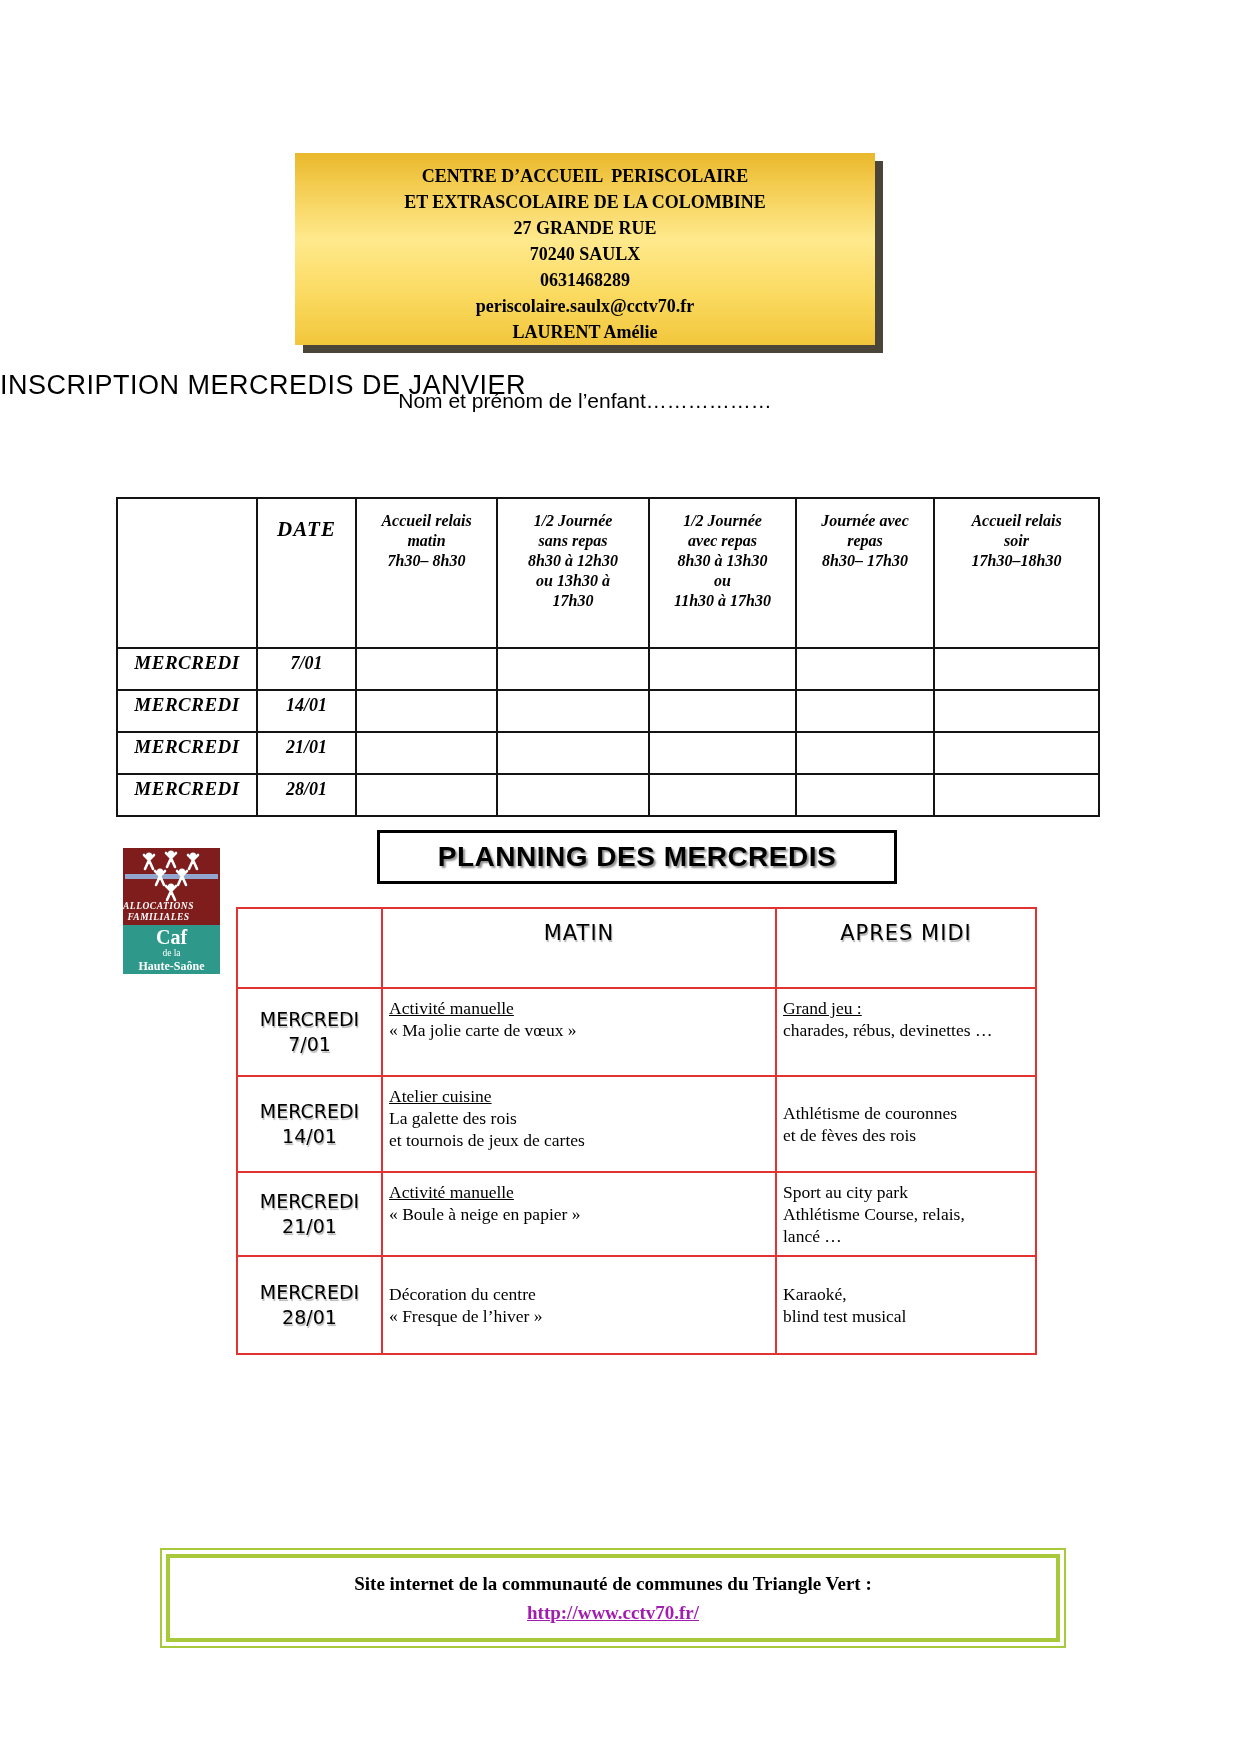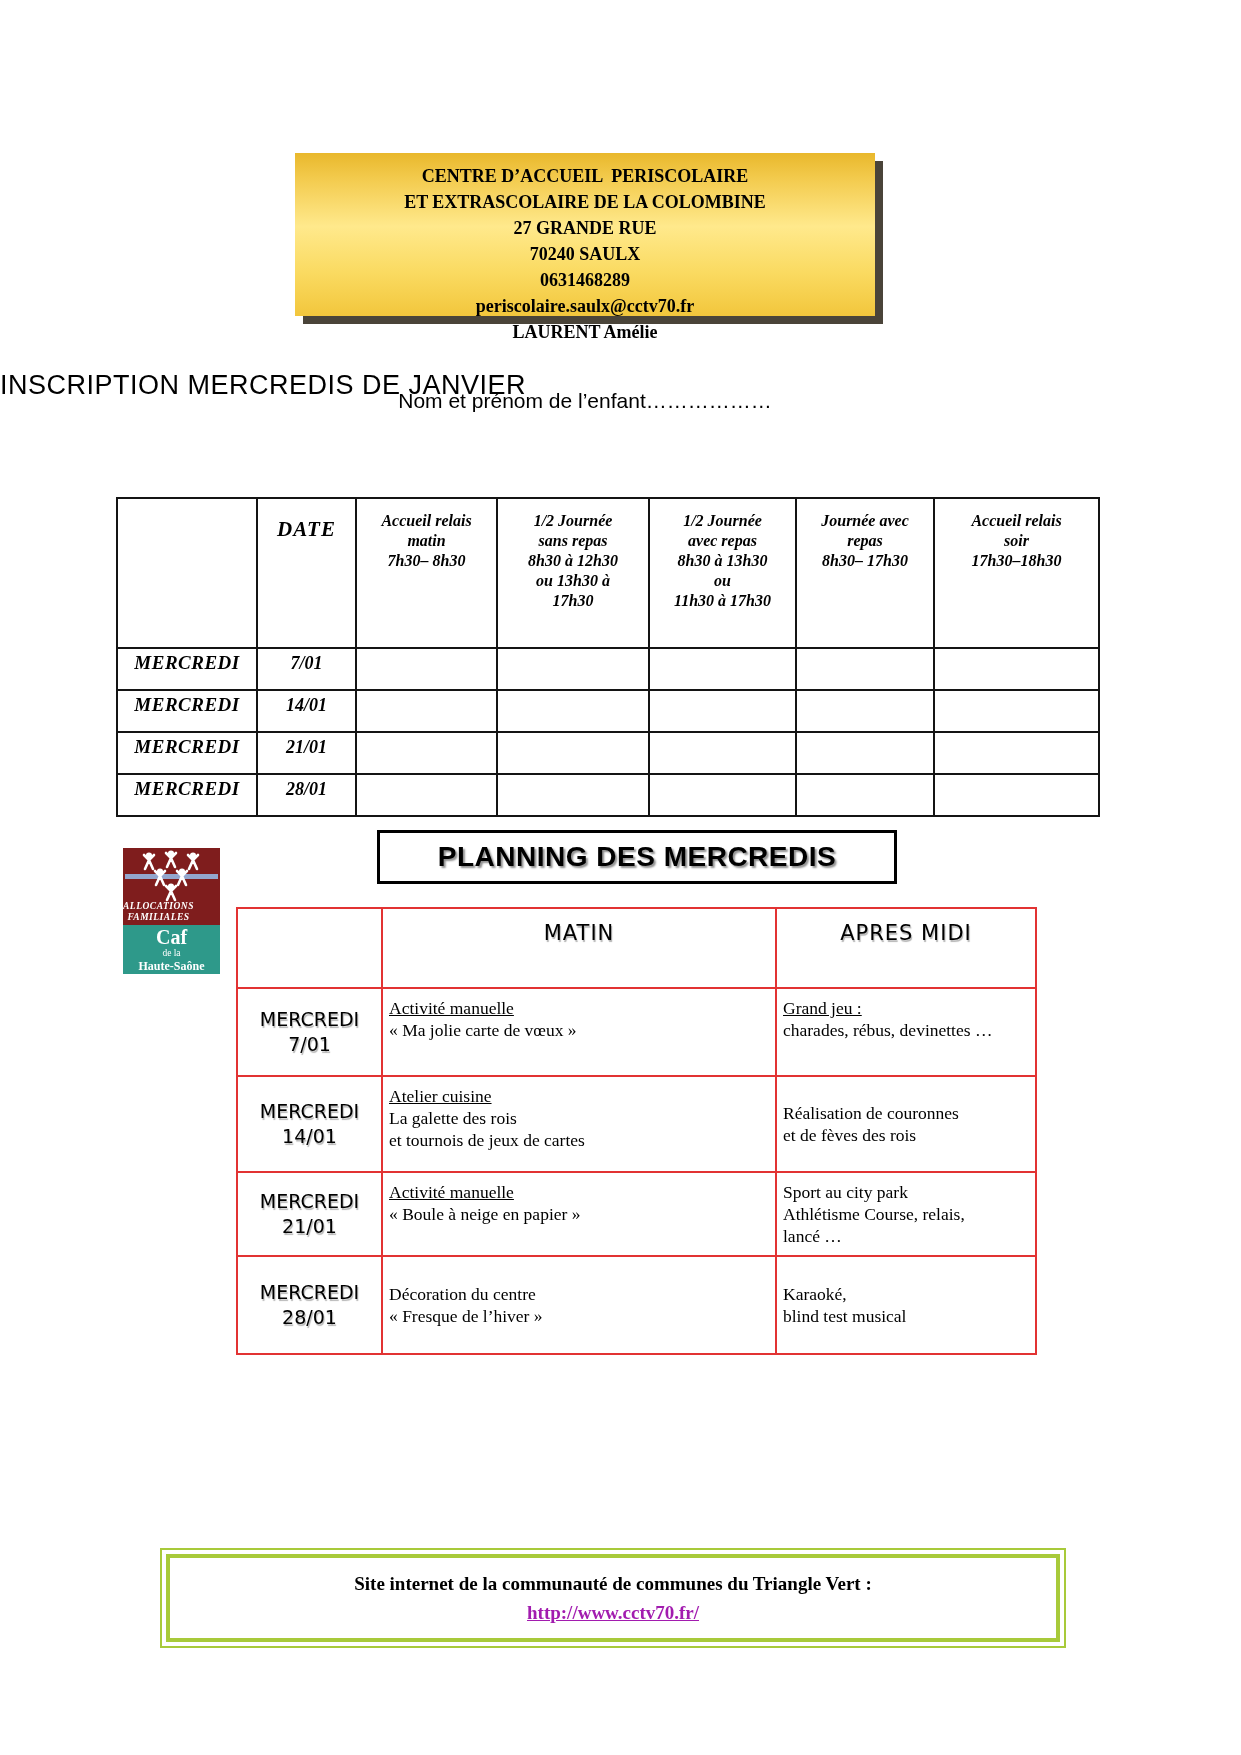--- a/index.html
+++ b/index.html
@@ -2,21 +2,21 @@
 <html><head>
 <meta charset="utf-8">
 <style>
   html,body{margin:0;padding:0;}
   body{
     width:1241px;height:1755px;background:#ffffff;position:relative;
     font-family:"Liberation Serif", serif;color:#000;
   }
   
   .gold-card{
-    position:absolute;left:295px;top:153px;width:580px;height:163px;
+    position:absolute;left:295px;top:153px;width:580px;height:192px;
     box-sizing:border-box;padding-top:10px;
     background:linear-gradient(180deg,#e9b82c 0%,#f3cb4e 16%,#ffe98c 45%,#fada60 74%,#f2c63c 100%);
     box-shadow:8px 8px 0 #4a4439;
     text-align:center;font-weight:bold;font-size:18px;line-height:26px;
   }
   .gold-card div{white-space:pre;}
   
   .doc-title{
     position:absolute;left:0;top:334px;width:1215px;text-align:left;
     font-family:"Liberation Sans",sans-serif;font-size:27px;letter-spacing:.5px;margin-top:36px;
@@ -267,21 +267,21 @@
       <div>MERCREDI</div>
       <div>14/01</div>
     </td>
     <td class="p-act">
       <div class="act-title">Atelier cuisine</div>
       <div class="act-text">La galette des rois
 et tournois de jeux de cartes</div>
     </td>
     <td class="p-act" style="vertical-align:middle;padding-top:0;">
       <div class="act-title"></div>
-      <div class="act-text">Réalisation de couronnes
+      <div class="act-text">Athlétisme de couronnes
 et de fèves des rois</div>
     </td>
   </tr>
   <tr style="height:84px;">
     <td class="p-day">
       <div>MERCREDI</div>
       <div>21/01</div>
     </td>
     <td class="p-act">
       <div class="act-title">Activité manuelle</div>

